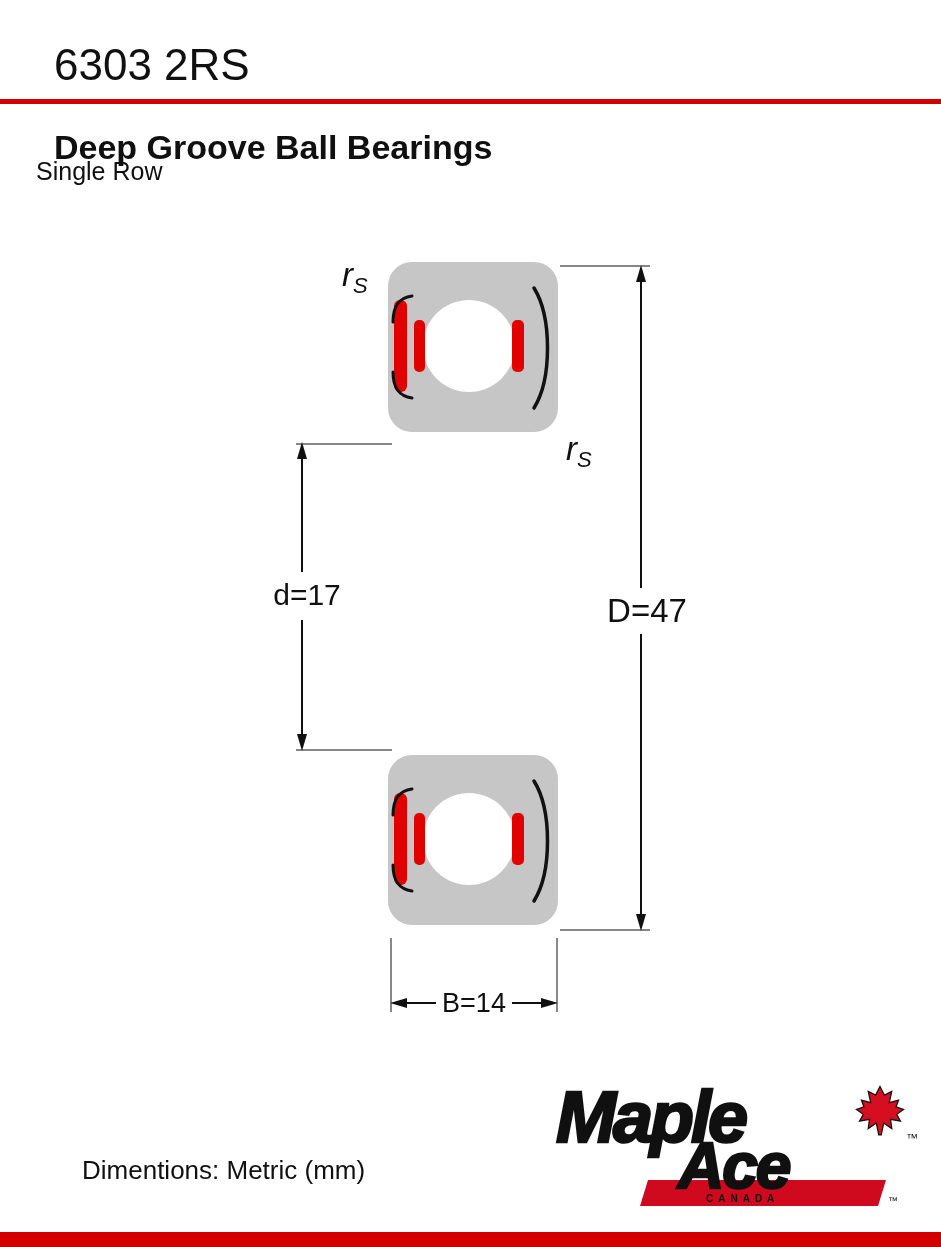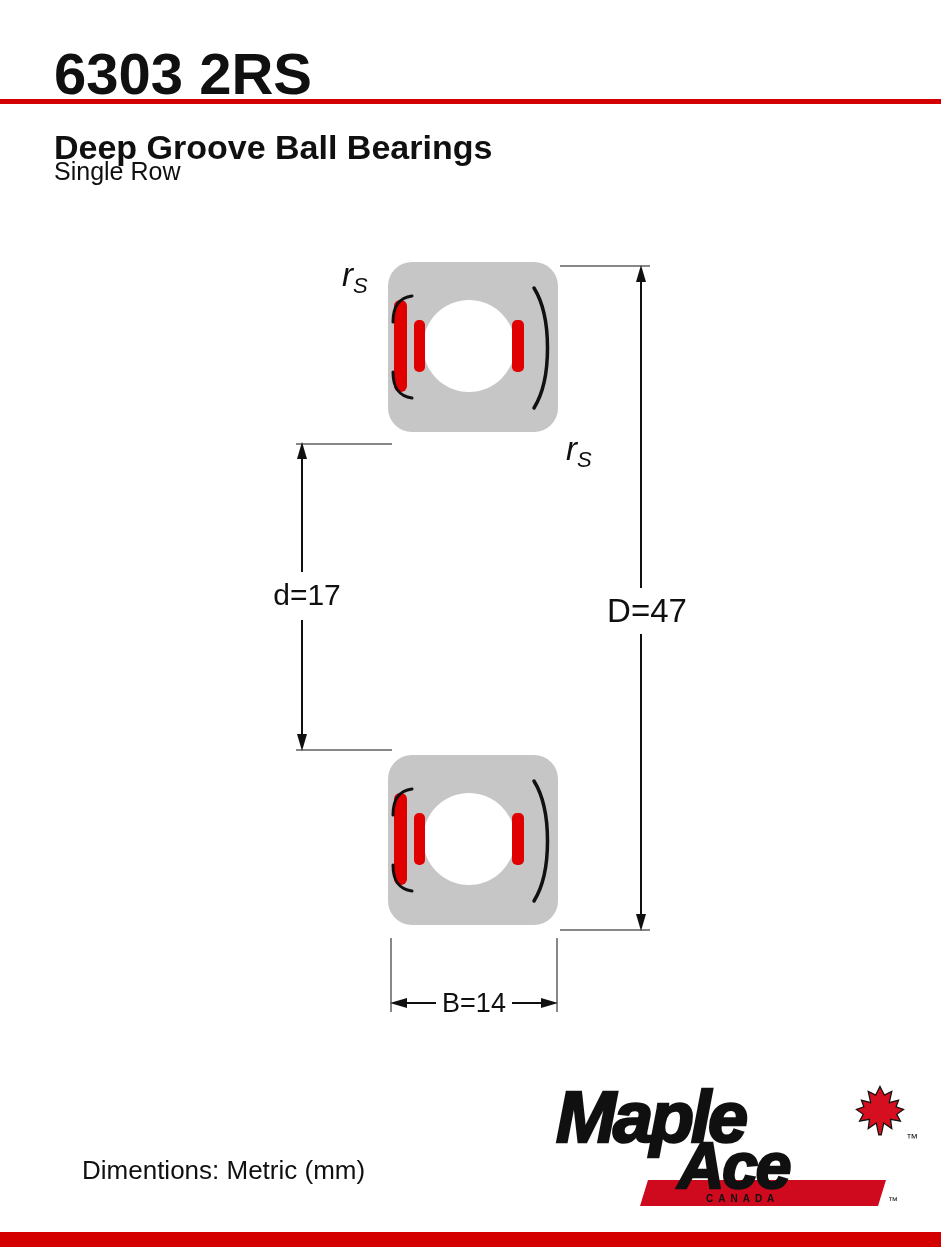--- a/index.html
+++ b/index.html
@@ -1,22 +1,22 @@
 <!DOCTYPE html>
 <html><head>
 <meta charset="utf-8">
 <style>
   html,body{margin:0;padding:0;background:#ffffff;}
   body{width:941px;height:1247px;position:relative;overflow:hidden;
        font-family:"Liberation Sans","DejaVu Sans",sans-serif;color:#101010;}
   .abs{position:absolute;}
-  #part-number{left:54px;top:40px;font-size:58px;font-weight:700;letter-spacing:0px;margin:0;}
+  #part-number{left:54px;top:40px;font-size:44px;font-weight:400;letter-spacing:0px;margin:0;}
   #accent-rule{left:0;top:99px;width:941px;height:5px;background:#d40000;}
   #product-line{left:54px;top:128px;font-size:34px;font-weight:700;}
-  #row-type{left:54px;top:157px;font-size:25px;font-weight:400;}
+  #row-type{left:36px;top:157px;font-size:25px;font-weight:400;}
   #diagram-svg{left:0;top:0;width:941px;height:1247px;}
   #dimension-note{left:54px;top:1155px;font-size:26px;font-weight:400;margin-left:28px;}
   #bottom-bar{left:0;bottom:0;width:941px;height:15px;background:#d40000;}
   #logo-svg{left:550px;top:1076px;width:390px;height:142px;}
   svg text{font-family:"Liberation Sans","DejaVu Sans",sans-serif;fill:#101010;}
 </style>
 </head>
 <body>
 
 <h1 class="abs" id="part-number">6303 2RS</h1>

